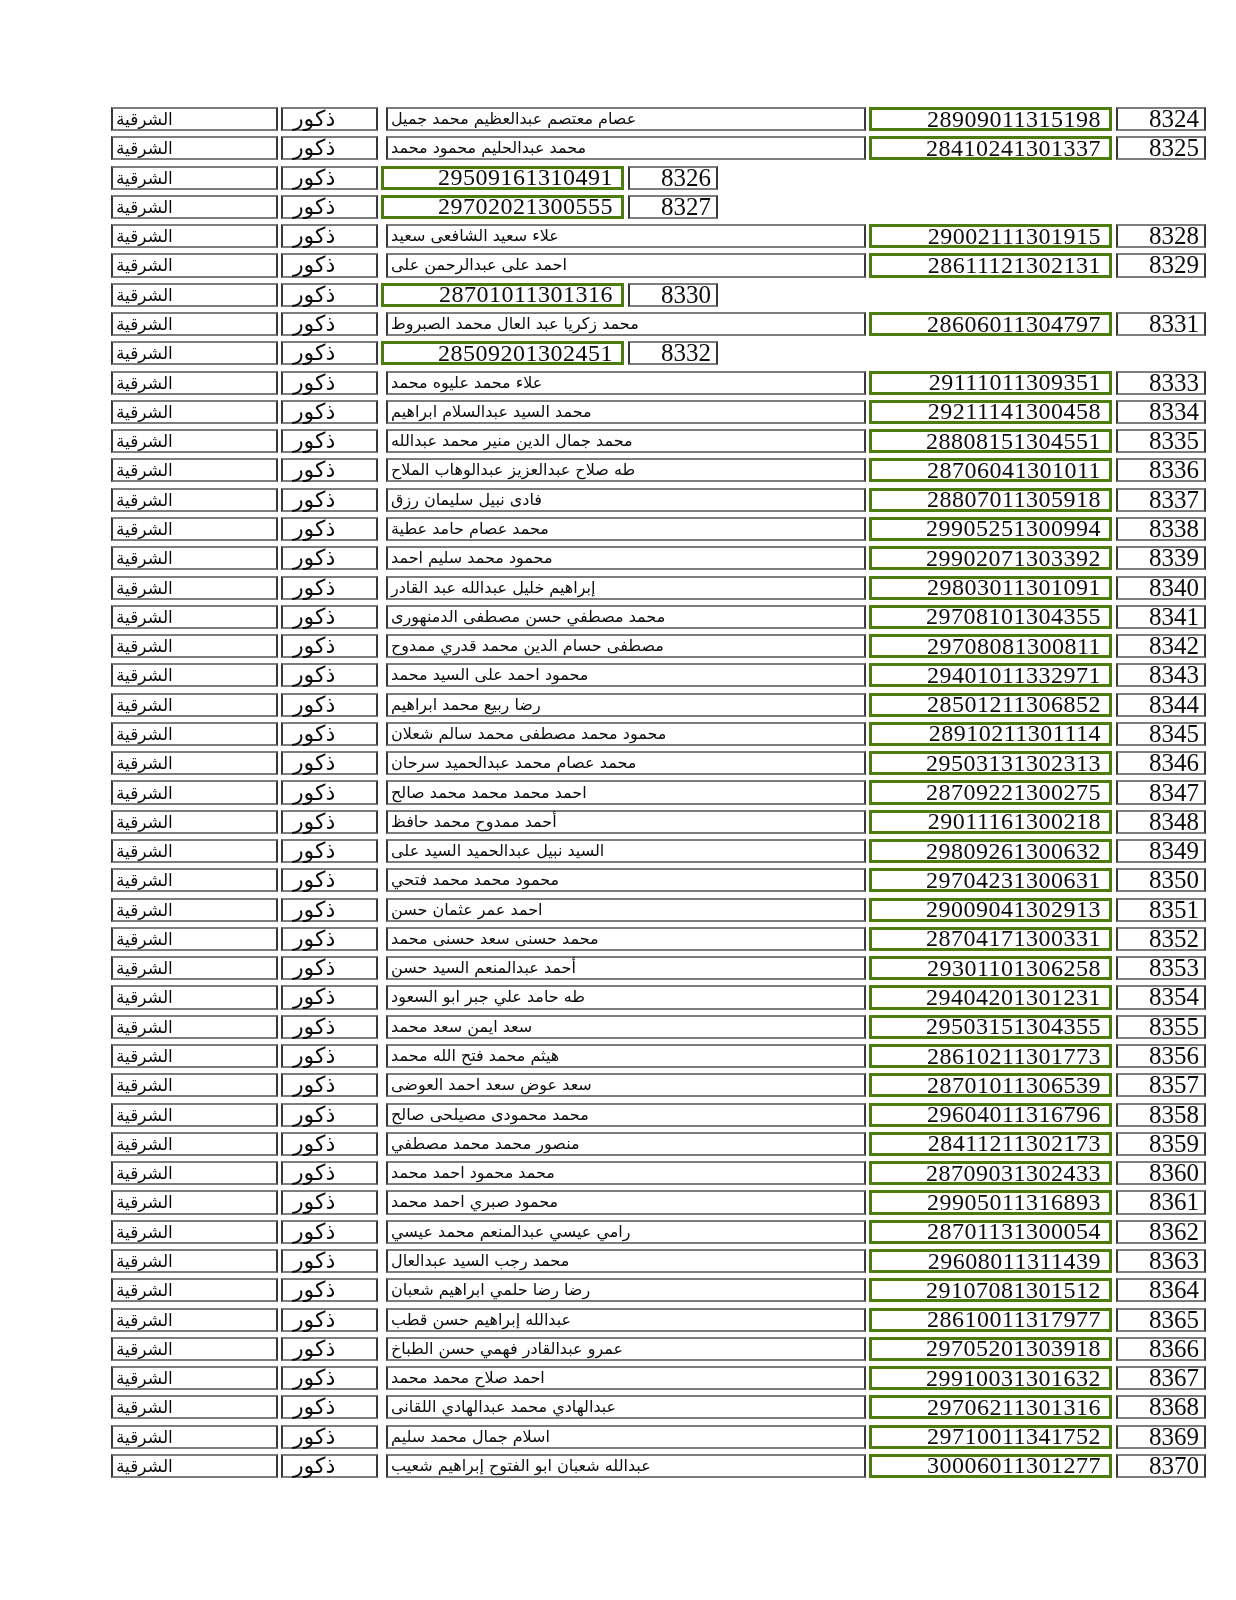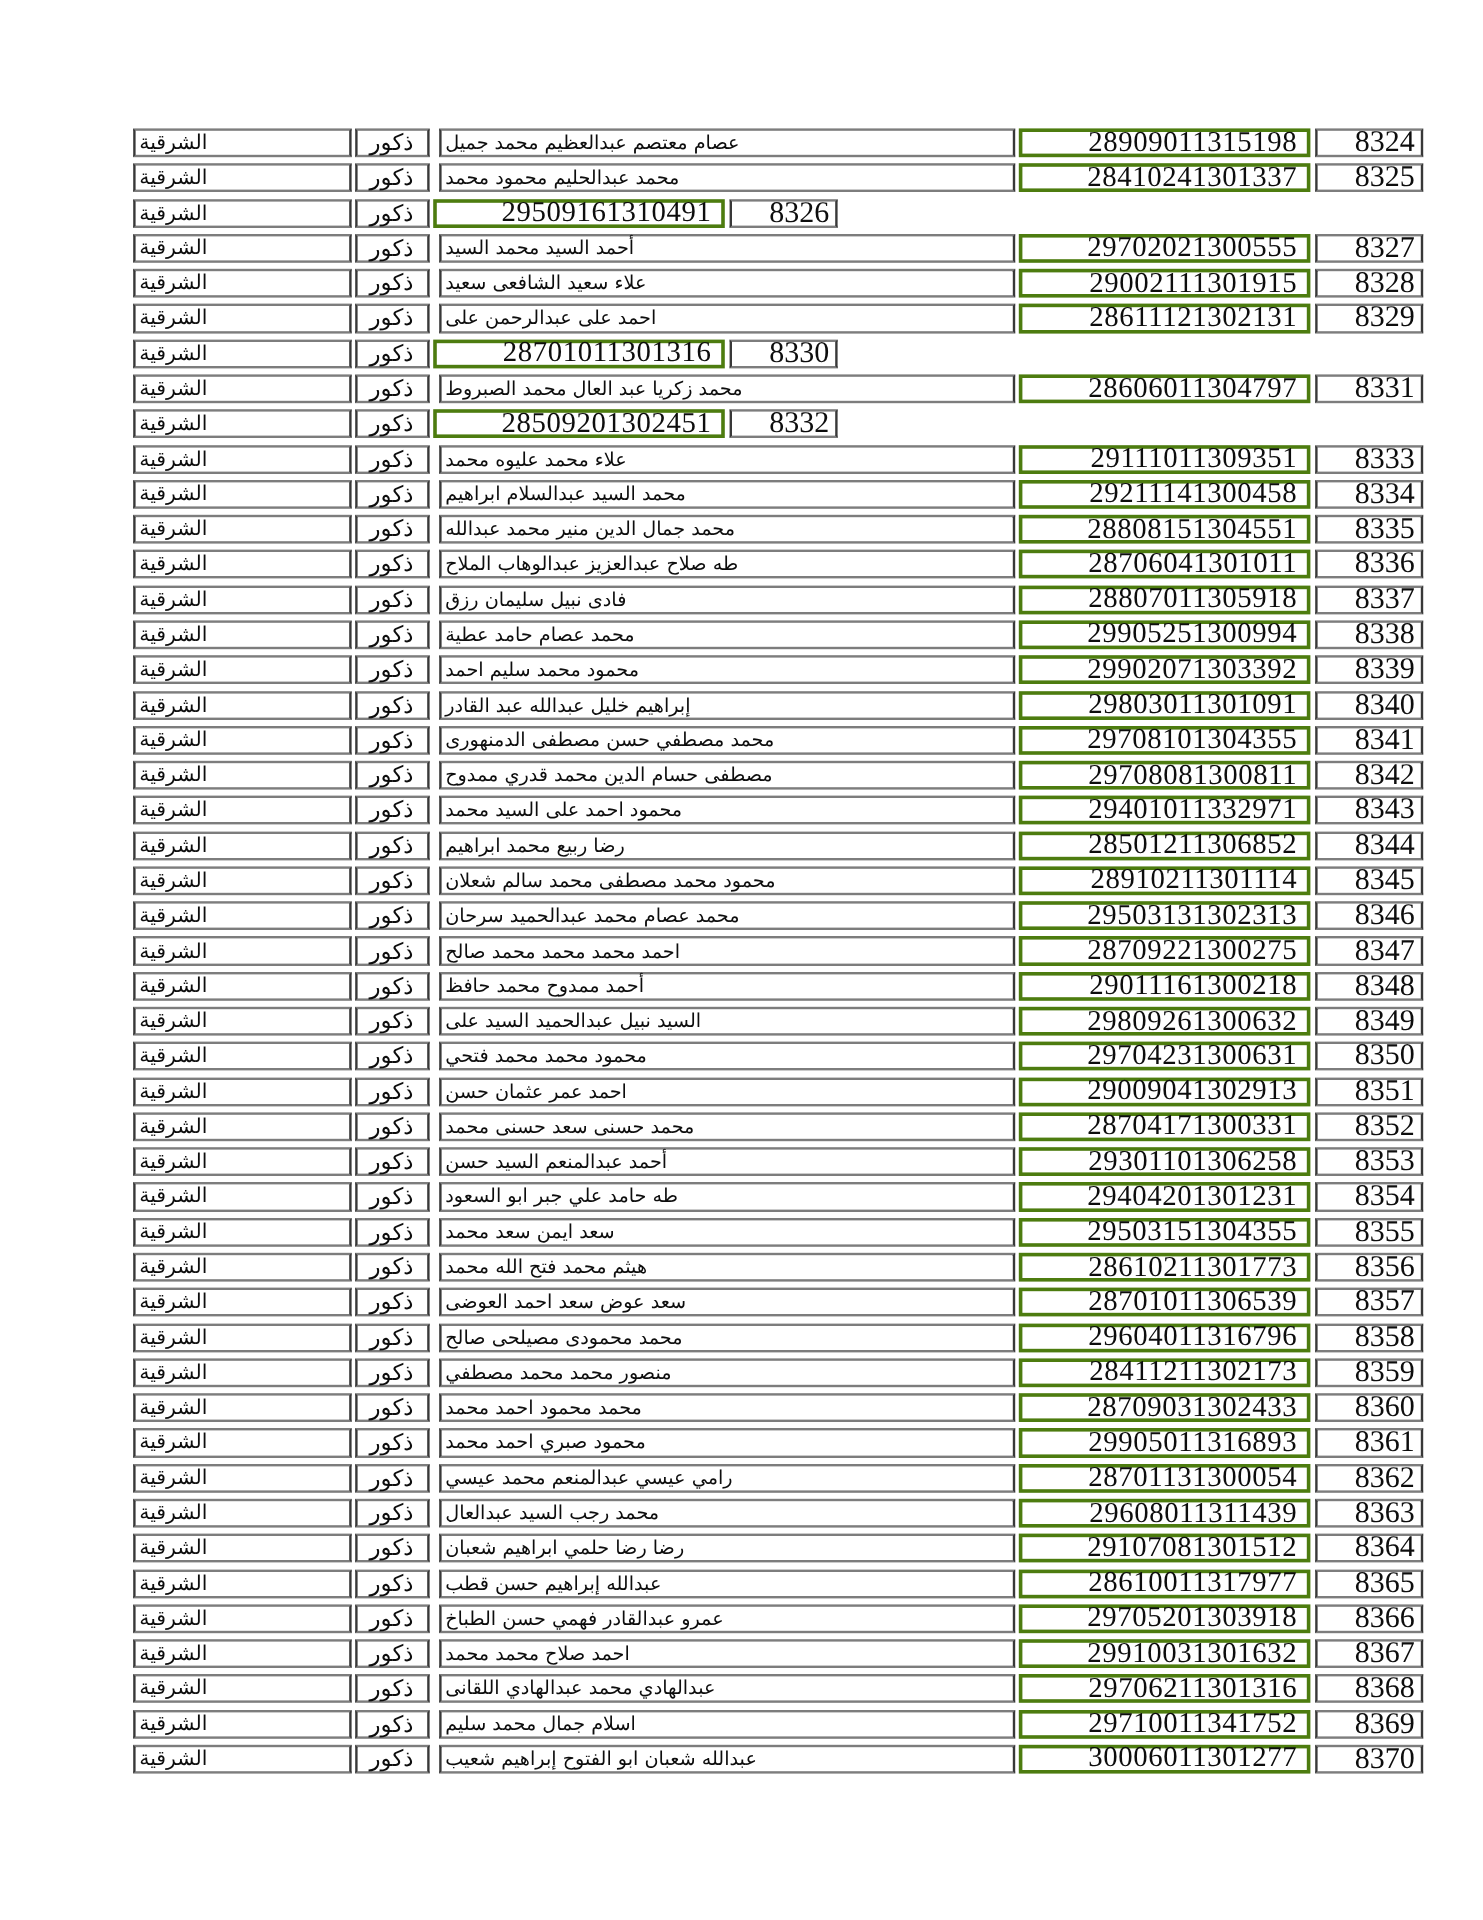--- a/index.html
+++ b/index.html
@@ -42,29 +42,29 @@
   .arabic {
     direction: rtl;
     font-family: "DejaVu Sans", sans-serif;
   }
   .num {
     direction: ltr;
     font-family: "Liberation Serif", serif;
     font-weight: 400;
   }
   .c-region {
-    width: 182px;
+    width: 167px;
     font-size: 17px;
     padding-left: 3px;
     line-height: 20px;
   }
   .c-gender {
-    width: 62px;
+    width: 97px;
     margin-left: 3px;
-    font-size: 19px;
+    font-size: 22px;
     padding-left: 10px;
     line-height: 20px;
   }
   .c-name {
     width: 480px;
     margin-left: 8px;
     font-size: 16px;
     padding-left: 3px;
     line-height: 20px;
   }
@@ -106,21 +106,20 @@
       </div>
       <div class="row">
         <div class="cell c-region arabic">الشرقية</div>
         <div class="cell c-gender arabic">ذكور</div>
         <div class="cell c-id num">29509161310491</div>
         <div class="cell c-serial num">8326</div>
       </div>
       <div class="row">
         <div class="cell c-region arabic">الشرقية</div>
         <div class="cell c-gender arabic">ذكور</div>
-        <div class="cell c-name arabic">أحمد السيد محمد السيد</div>
         <div class="cell c-id num">29702021300555</div>
         <div class="cell c-serial num">8327</div>
       </div>
       <div class="row">
         <div class="cell c-region arabic">الشرقية</div>
         <div class="cell c-gender arabic">ذكور</div>
         <div class="cell c-name arabic">علاء سعيد الشافعى سعيد</div>
         <div class="cell c-id num">29002111301915</div>
         <div class="cell c-serial num">8328</div>
       </div>

